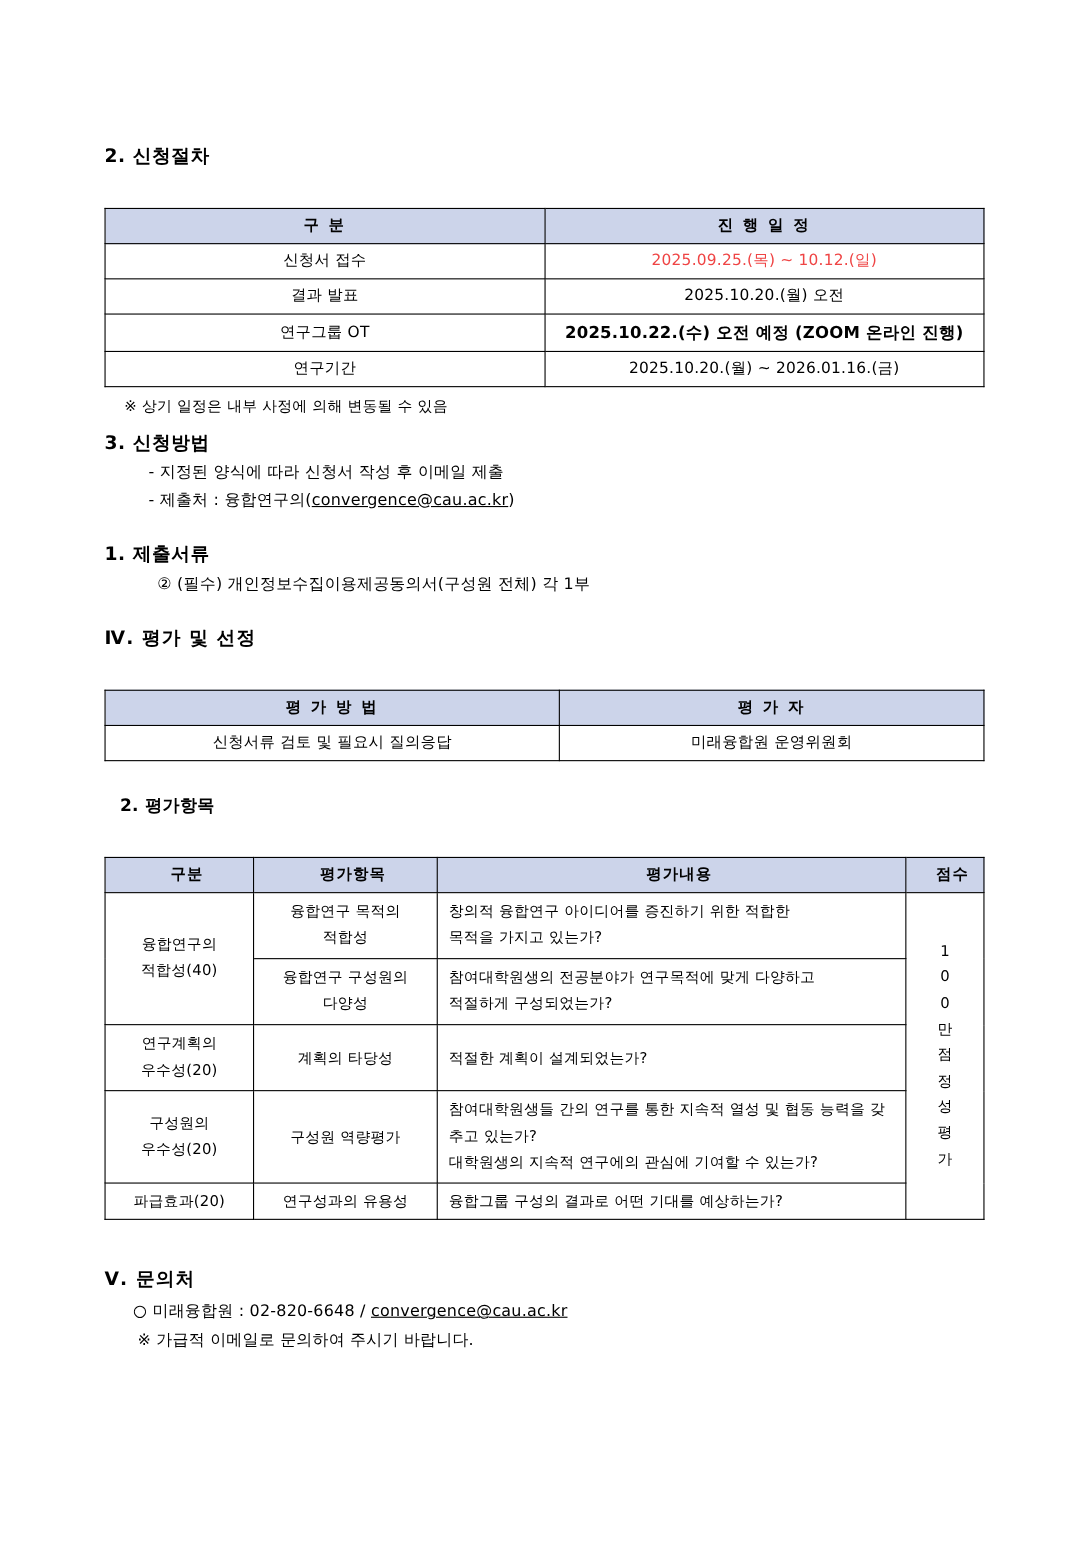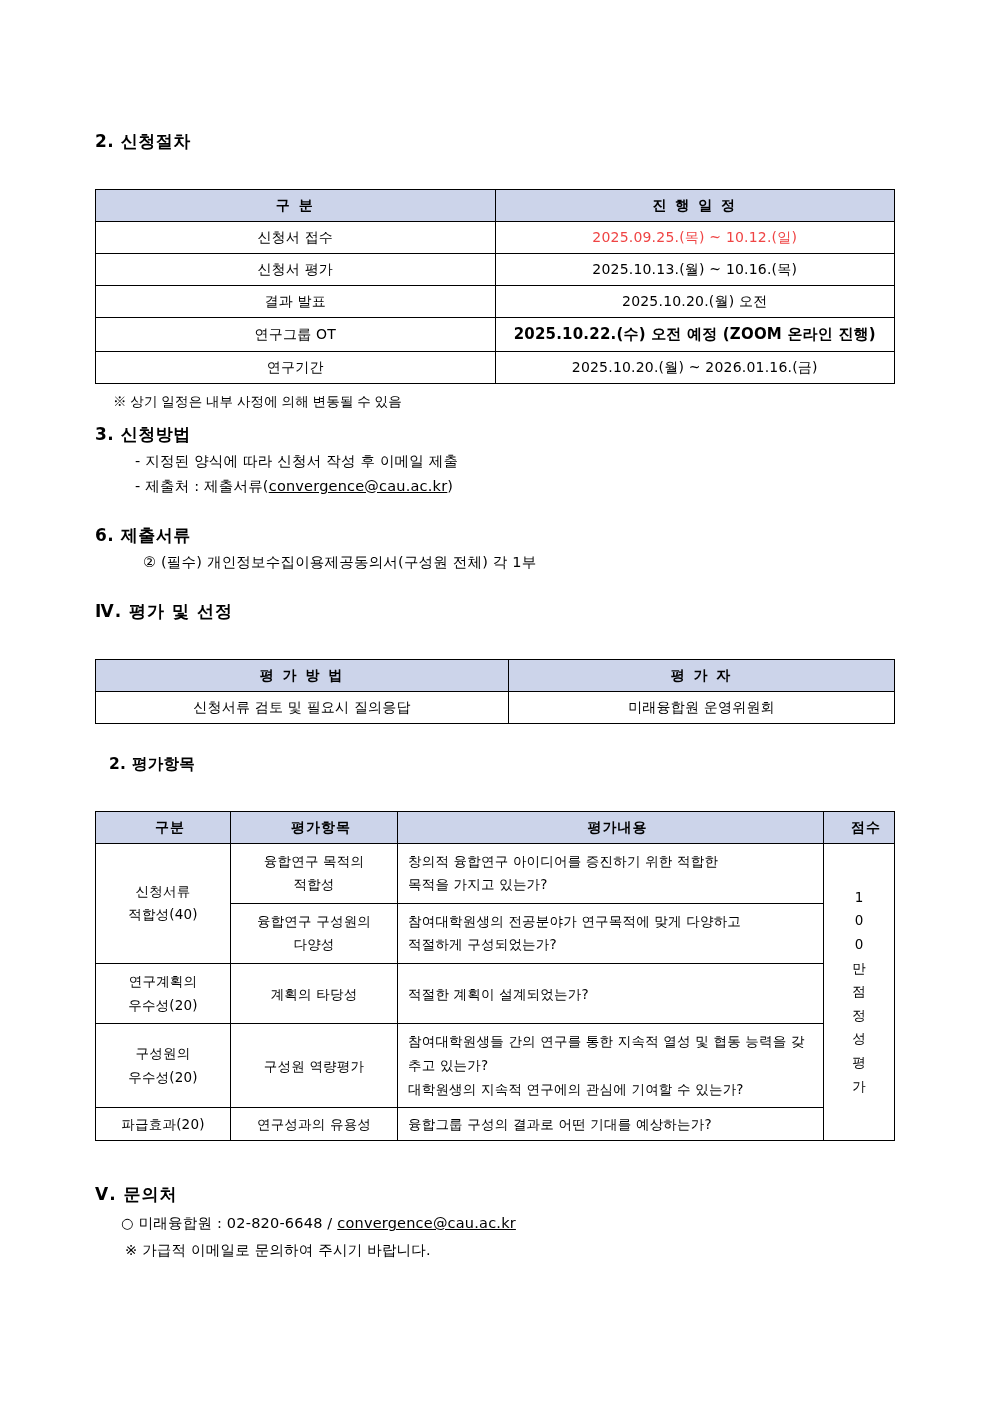--- a/index.html
+++ b/index.html
@@ -47,21 +47,20 @@
     margin: 0 0 6px 40px;
     letter-spacing: 0.2px;
   }
   .body-line.indent2 {
     margin-left: 48px;
   }
   .note {
     font-size: 13.5px;
     margin: 9px 0 12px 18px;
     letter-spacing: 0.2px;
-    font-family: Liberation Serif, serif;
   }
   .spacer-12 { height: 12px; }
   .spacer-22 { height: 22px; }
   .spacer-30 { height: 30px; }
 
   u.link {
     text-decoration: underline;
   }
 
   
@@ -176,49 +175,45 @@
           <th class="label">구 분</th>
           <th>진 행 일 정</th>
         </tr>
       </thead>
       <tbody>
         <tr>
           <td class="label">신청서 접수</td>
           <td class="value highlight">2025.09.25.(목) ~ 10.12.(일)</td>
         </tr>
         <tr>
-          <td class="label">신청서 평가</td>
-          <td class="value">2025.10.13.(월) ~ 10.16.(목)</td>
-        </tr>
-        <tr>
           <td class="label">결과 발표</td>
           <td class="value">2025.10.20.(월) 오전</td>
         </tr>
         <tr>
           <td class="label">연구그룹 OT</td>
           <td class="value bold">2025.10.22.(수) 오전 예정 (ZOOM 온라인 진행)</td>
         </tr>
         <tr>
           <td class="label">연구기간</td>
           <td class="value">2025.10.20.(월) ~ 2026.01.16.(금)</td>
         </tr>
       </tbody>
     </table>
 
     <div class="note">※ 상기 일정은 내부 사정에 의해 변동될 수 있음</div>
 
     <div class="sec-h1">3. 신청방법</div>
     <div class="body-line">- 지정된 양식에 따라 신청서 작성 후 이메일 제출</div>
     <div class="body-line">
-      <span>- 제출처 : 제출서류(</span><u class="link">convergence@cau.ac.kr</u><span>)</span>
+      <span>- 제출처 : 융합연구의(</span><u class="link">convergence@cau.ac.kr</u><span>)</span>
     </div>
 
     <div class="spacer-22"></div>
 
-    <div class="sec-h1">6. 제출서류</div>
+    <div class="sec-h1">1. 제출서류</div>
     <div class="body-line indent2">② (필수) 개인정보수집이용제공동의서(구성원 전체) 각 1부</div>
 
     <div class="spacer-22"></div>
 
     <div class="roman-h">Ⅳ. 평가 및 선정</div>
 
     <table class="tbl" id="eval-method-table">
       <thead>
         <tr>
           <th class="col1">평 가 방 법</th>
@@ -242,21 +237,21 @@
         <tr>
           <th class="c-div">구분</th>
           <th class="c-item">평가항목</th>
           <th>평가내용</th>
           <th class="c-score">점수</th>
         </tr>
       </thead>
       <tbody>
         <tr>
           <td rowspan="2">
-            <span class="vtext">신청서류</span>
+            <span class="vtext">융합연구의</span>
             <span class="vtext">적합성(40)</span>
           </td>
           <td>
             <span class="vtext">융합연구 목적의</span>
             <span class="vtext">적합성</span>
           </td>
           <td class="c-desc">
             <span class="vtext">창의적 융합연구 아이디어를 증진하기 위한 적합한</span>
             <span class="vtext">목적을 가지고 있는가?</span>
           </td>

